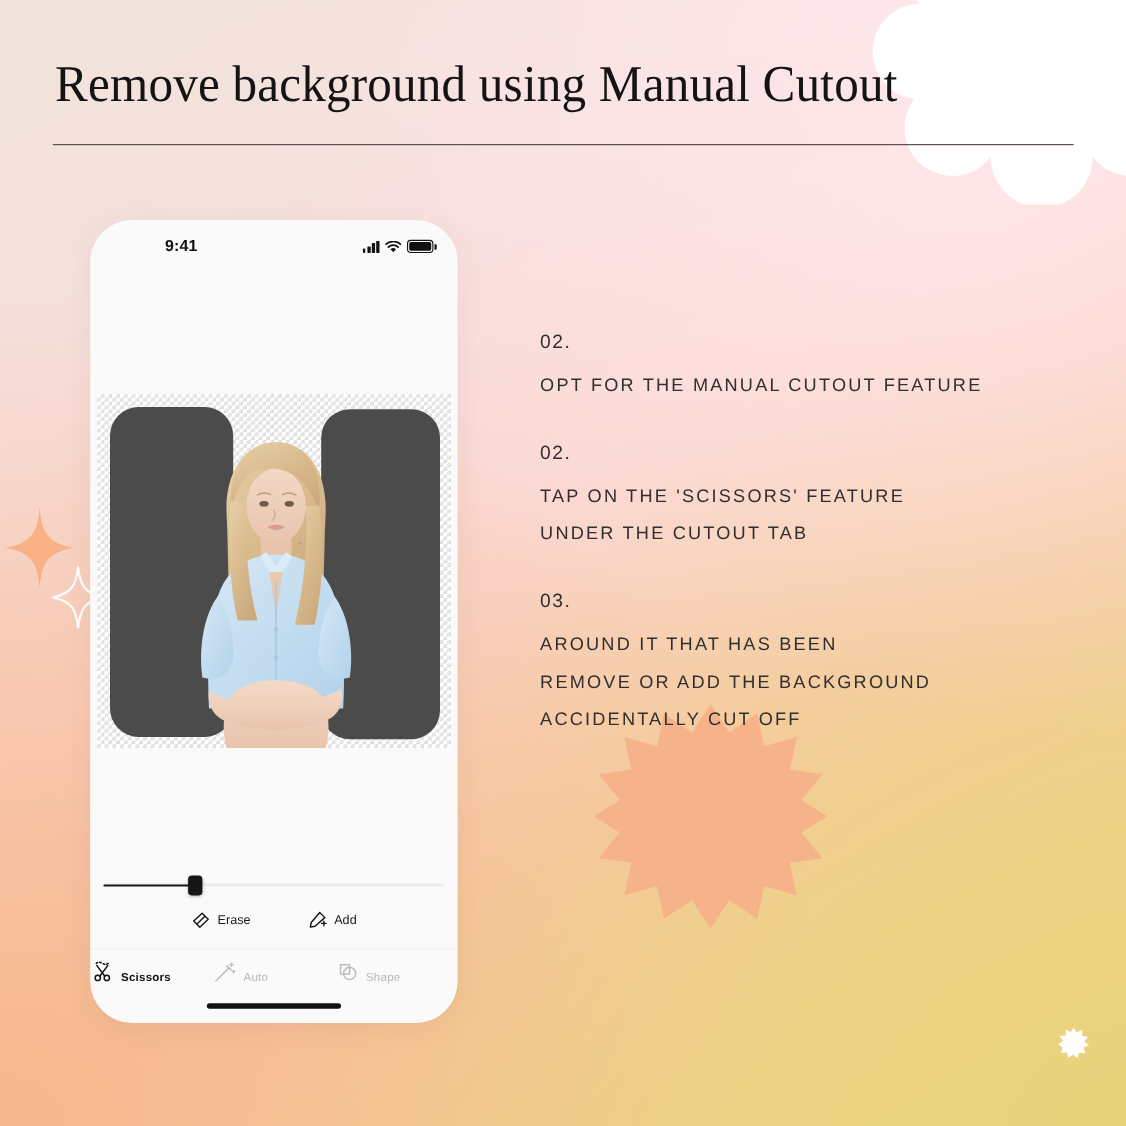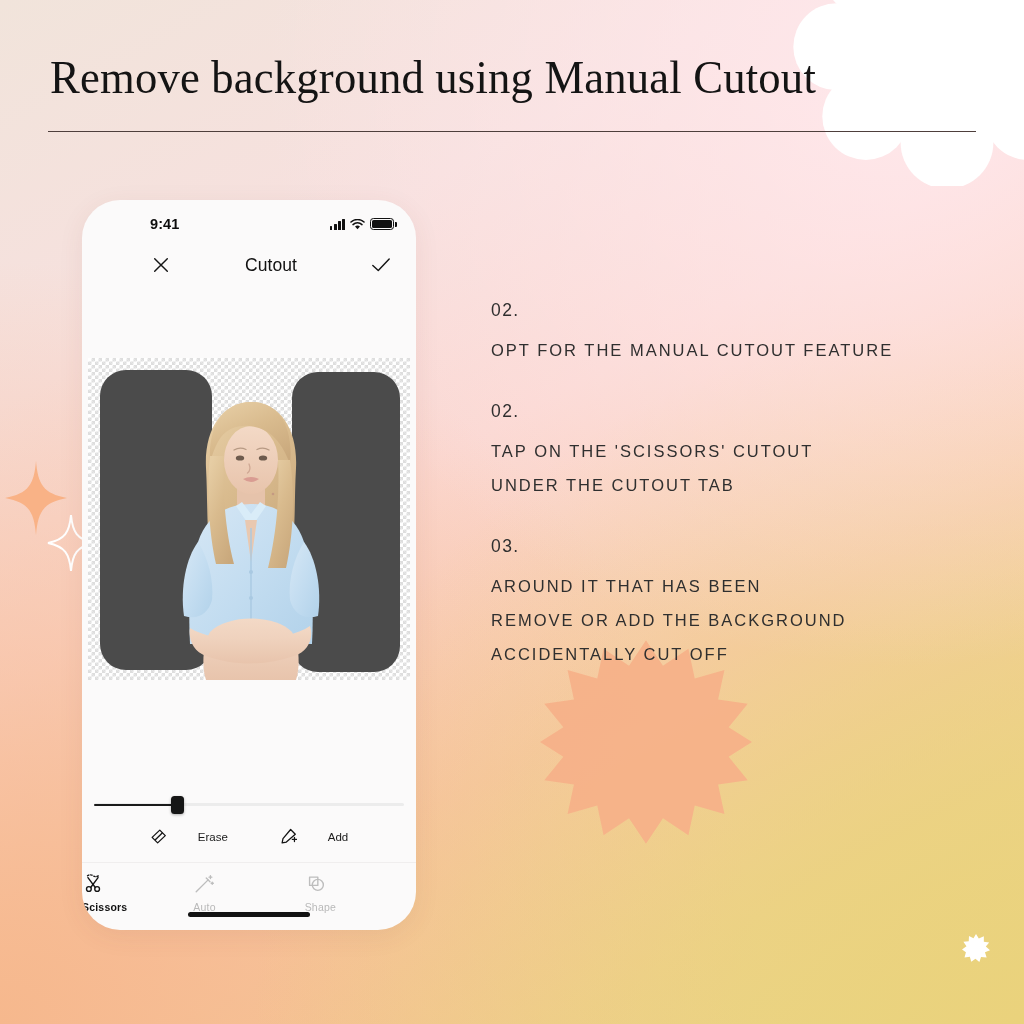--- a/index.html
+++ b/index.html
@@ -148,30 +148,30 @@
     box-shadow: 0 1px 3px rgba(0,0,0,.3);
   }
 
   
   #tool-row {
     position: absolute; left: 0; top: 620px; width: 100%;
     display: flex; justify-content: center; gap: 52px;
     padding-top: 8px;
   }
   .tool-btn { display: flex; align-items: center; gap: 7px; cursor: pointer; }
-  .tool-btn span { font-size: 11.5px; color: #1b1b1b; margin-left: 24px; }
+  .tool-btn span { font-size: 11.5px; color: #1b1b1b; }
 
   
   #tab-divider { position: absolute; left: 0; top: 662px; width: 100%; height: 1px; background: #f0eeee; }
   #tab-bar {
     position: absolute; left: 0; top: 663px; width: 100%;
     display: flex; align-items: flex-start;
     padding-top: 10px;
   }
-  .tab { flex: 1; display: flex; flex-direction: column; align-items: flex-start; gap: 6px; cursor: pointer; }
+  .tab { flex: 1; display: flex; flex-direction: row; align-items: flex-end; gap: 6px; cursor: pointer; }
   .tab-label { font-size: 10.5px; letter-spacing: .2px; }
   .tab.active .tab-label { color: #111; font-weight: 600; }
   .tab.inactive .tab-label { color: #b9b9b9; }
   #home-indicator {
     position: absolute; left: 50%; bottom: 13px; transform: translateX(-50%);
     width: 122px; height: 5px; background: #121212; border-radius: 3px;
   }
 
   
   #instructions {
@@ -241,33 +241,20 @@
           <path fill="#111" d="M8 11.3 L5.3 8.3 A4 4 0 0 1 10.7 8.3 Z"></path>
           <path fill="none" stroke="#111" stroke-width="1.7" stroke-linecap="round" d="M3.1 6.1a7.2 7.2 0 0 1 9.8 0"></path>
           <path fill="none" stroke="#111" stroke-width="1.7" stroke-linecap="round" d="M0.9 3.3a10.6 10.6 0 0 1 14.2 0"></path>
         </svg>
         <span id="battery">
             <span></span>
           </span>
       </div>
     </div>
 
-    <div id="nav-bar">
-      <div class="nav-btn">
-        <svg width="18" height="18" viewBox="0 0 20 20">
-          <path stroke="#141414" stroke-width="1.6" stroke-linecap="round" d="M3 3 L17 17 M17 3 L3 17"></path>
-        </svg>
-      </div>
-      <div id="nav-title">Cutout</div>
-      <div class="nav-btn">
-        <svg width="20" height="18" viewBox="0 0 22 18">
-          <path fill="none" stroke="#141414" stroke-width="1.6" stroke-linecap="round" stroke-linejoin="round" d="M2 9.5 L8 15 L20 2.5"></path>
-        </svg>
-      </div>
-    </div>
 
     <div id="canvas-wrap">
       <div class="mask-blob" id="blob-left"></div>
       <div class="mask-blob" id="blob-right"></div>
 
       <svg id="subject" viewBox="0 0 214 304" preserveAspectRatio="xMidYMax meet">
         <defs>
           <linearGradient id="shirt" x1="0" y1="0" x2="1" y2="1">
             <stop offset="0%" stop-color="#d6e7f5"></stop>
             <stop offset="55%" stop-color="#c2dcf0"></stop>
@@ -390,21 +377,21 @@
 
   <div id="instructions">
 
     <div class="step">
       <div class="step-num">02.</div>
       <div class="step-line">OPT FOR THE MANUAL CUTOUT FEATURE</div>
     </div>
 
     <div class="step">
       <div class="step-num">02.</div>
-      <div class="step-line">TAP ON THE 'SCISSORS' CUTOUT</div>
+      <div class="step-line">TAP ON THE 'SCISSORS' FEATURE</div>
       <div class="step-line">UNDER THE CUTOUT TAB</div>
     </div>
 
     <div class="step">
       <div class="step-num">03.</div>
       <div class="step-line">AROUND IT THAT HAS BEEN</div>
       <div class="step-line">REMOVE OR ADD THE BACKGROUND</div>
       <div class="step-line">ACCIDENTALLY CUT OFF</div>
     </div>
   </div>

